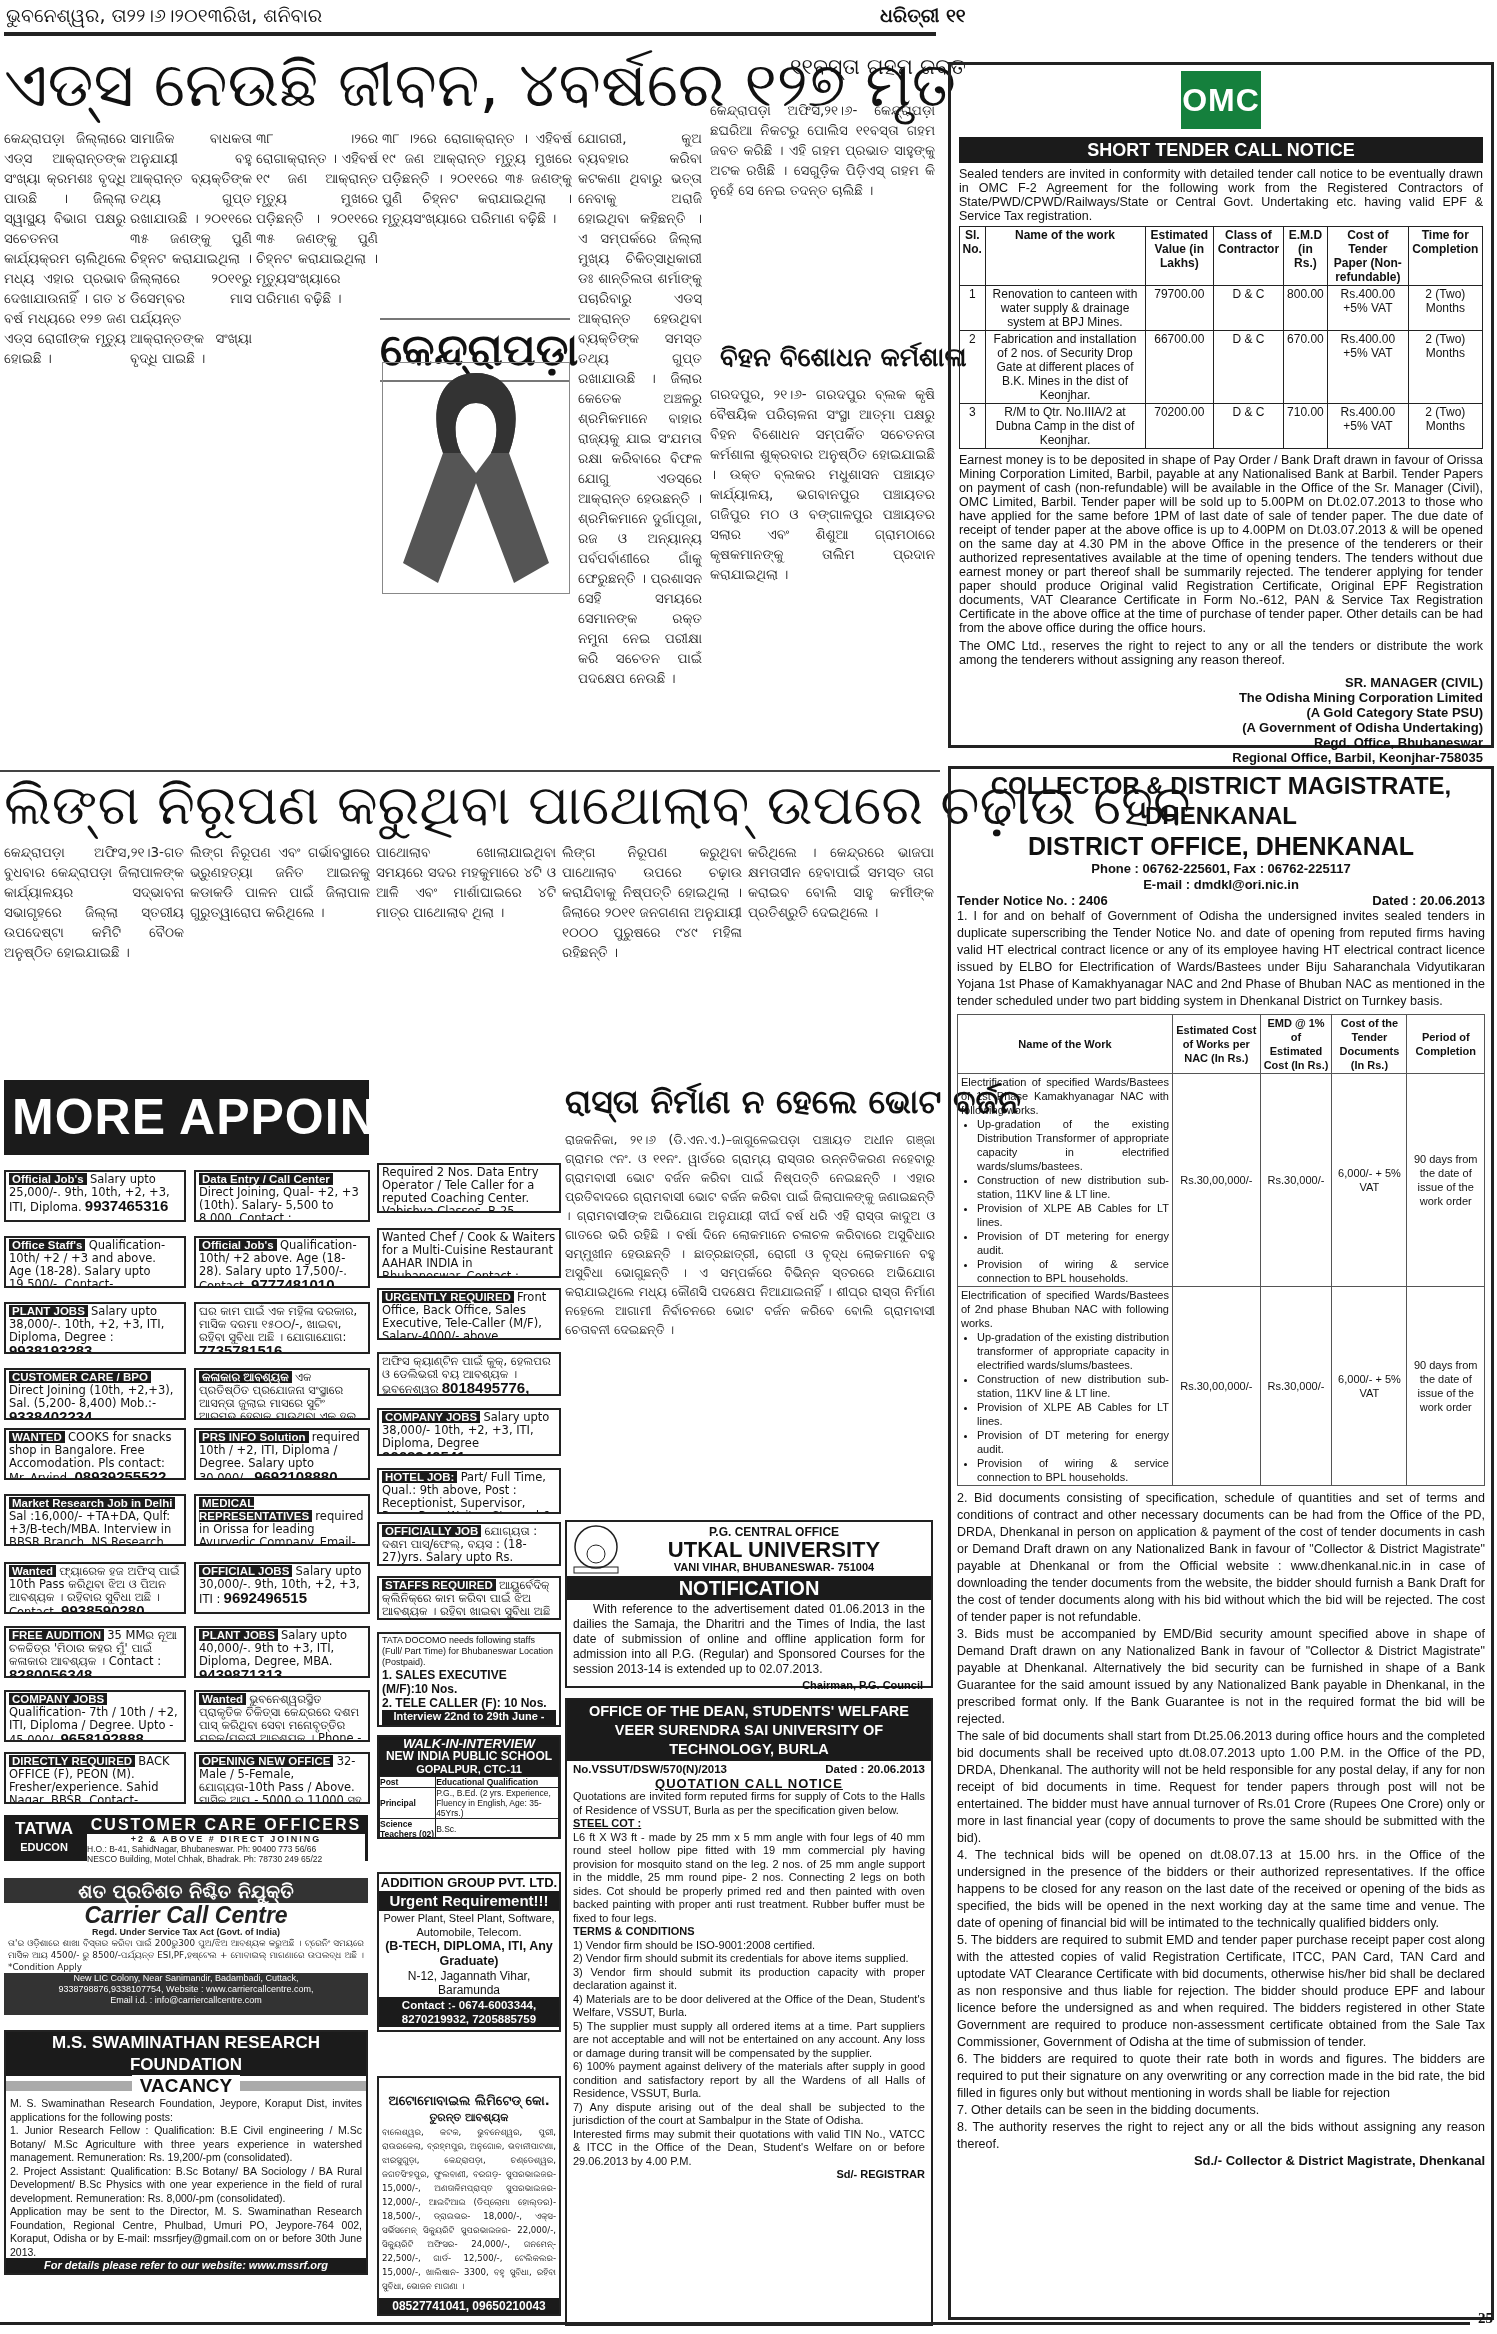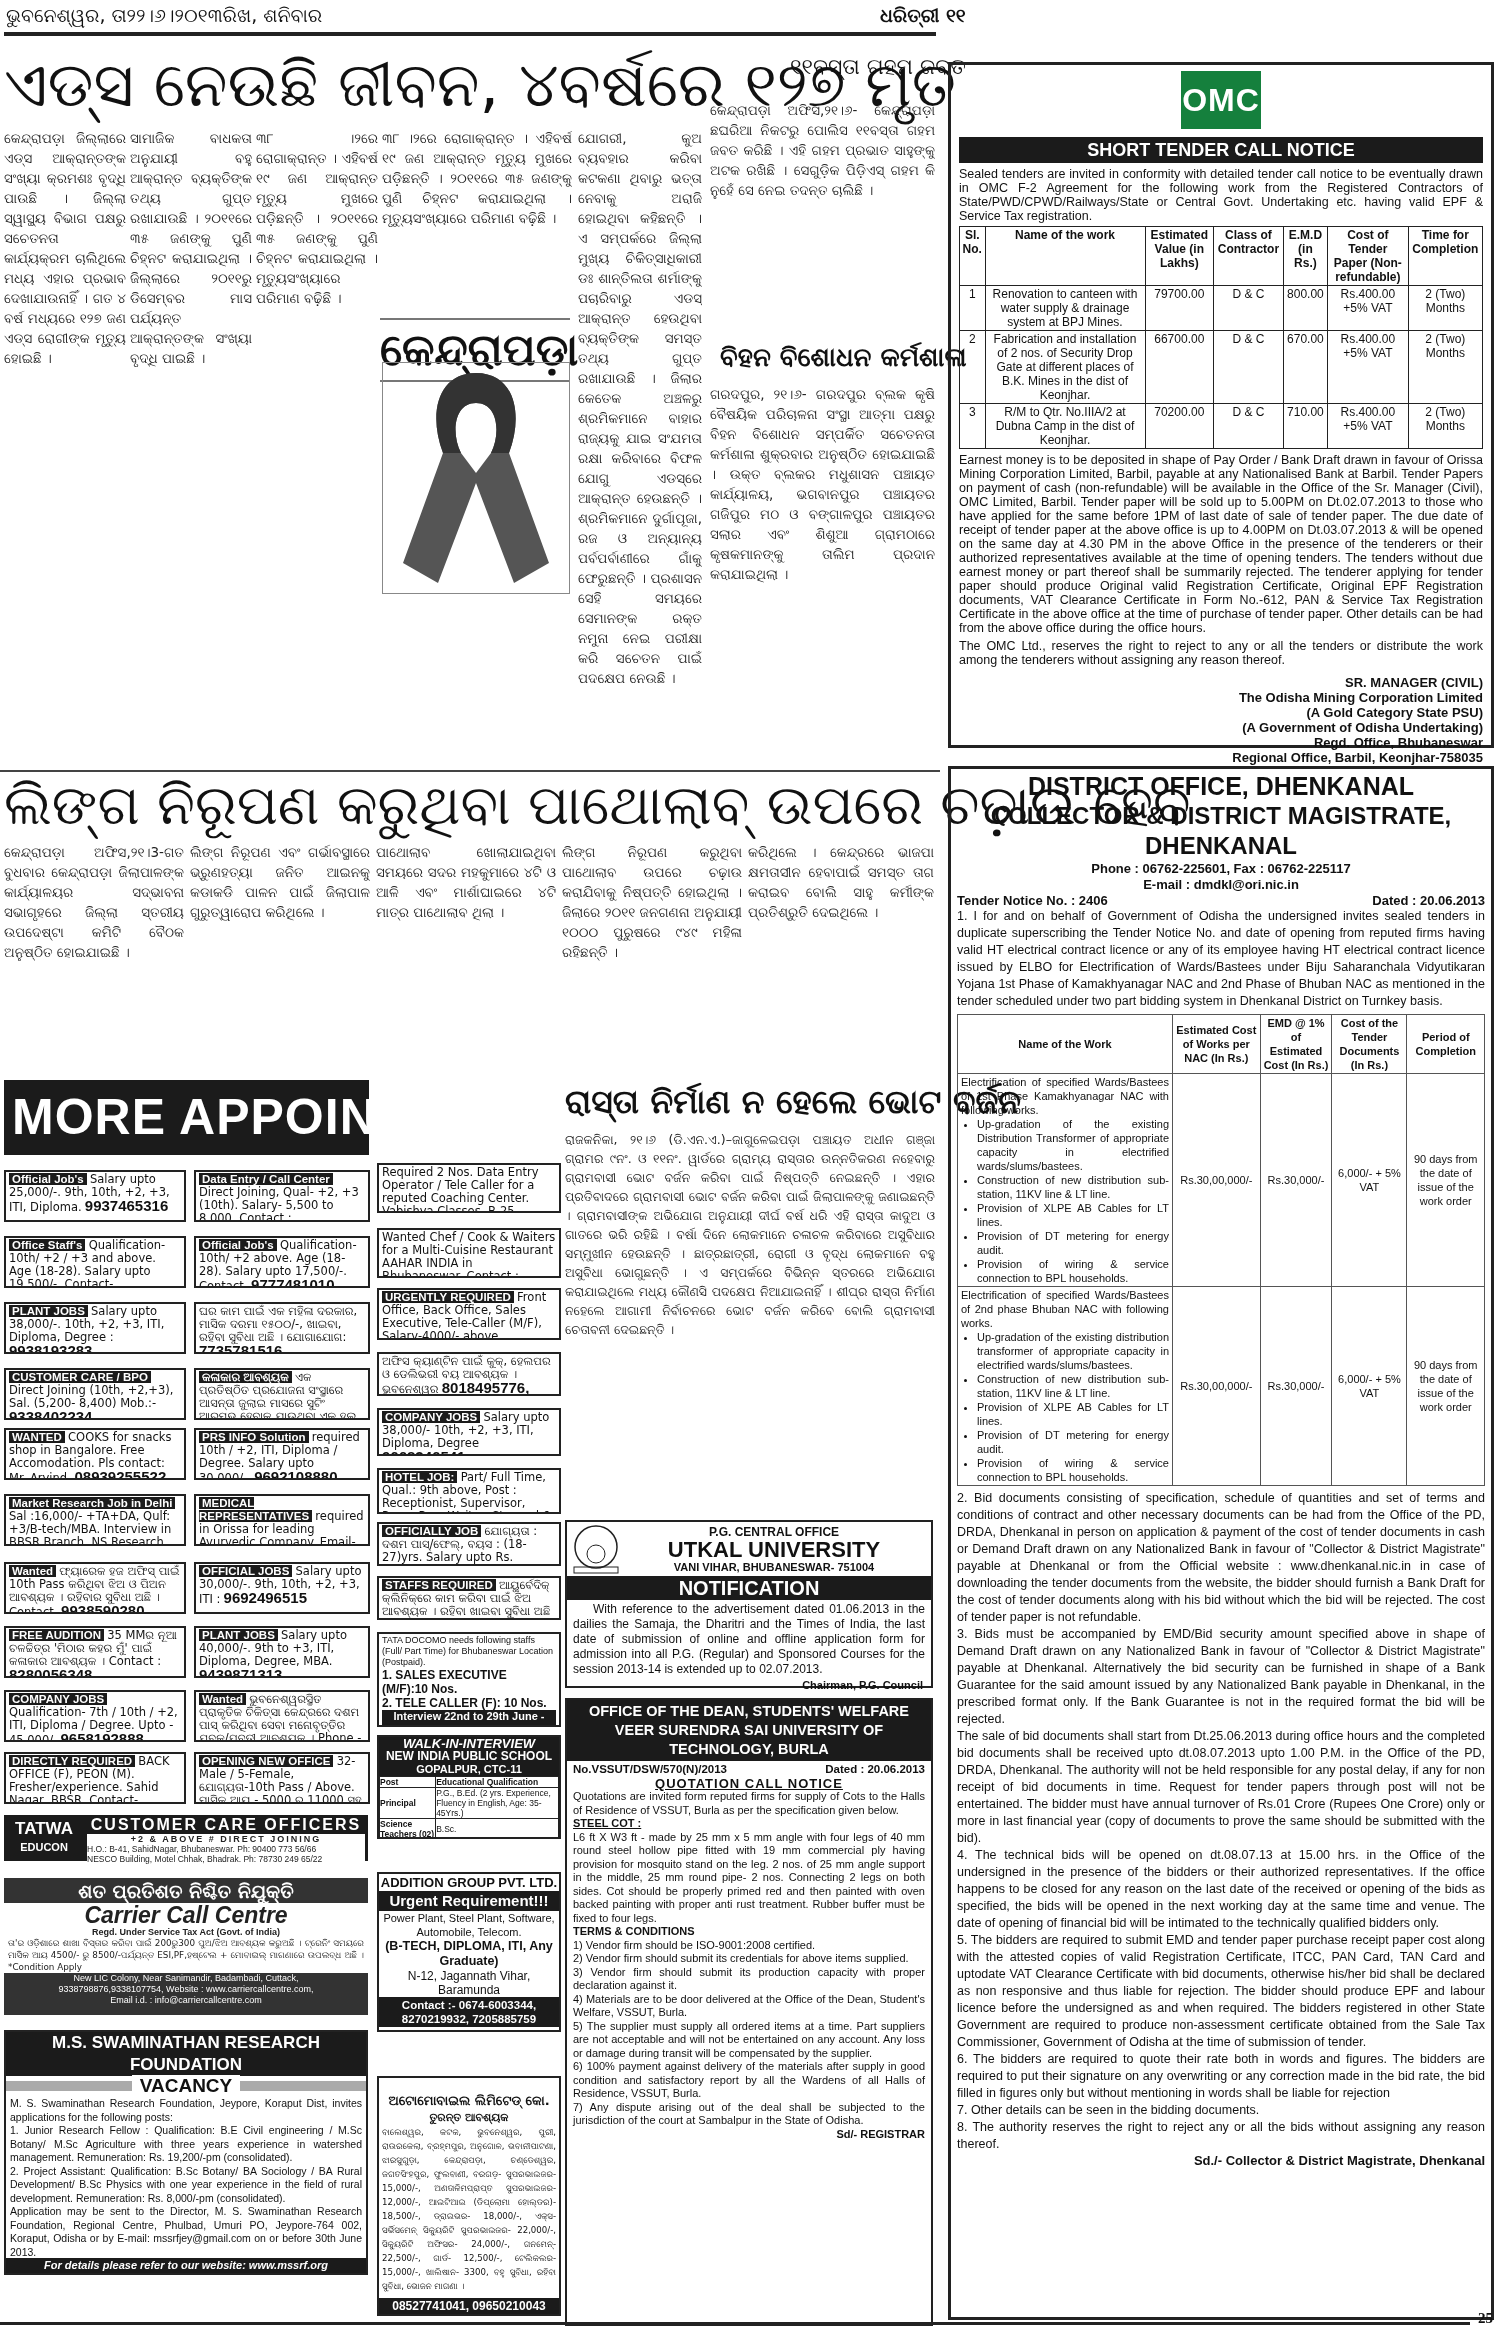--- a/index.html
+++ b/index.html
@@ -231,20 +231,21 @@
     <div style="font-weight:bold;text-decoration:underline">STEEL COT :</div>
     <div>L6 ft X W3 ft - made by 25 mm x 5 mm angle with four legs of 40 mm round steel hollow pipe fitted with 19 mm commercial ply having provision for mosquito stand on the leg. 2 nos. of 25 mm angle support in the middle, 25 mm round pipe- 2 nos. Connecting 2 legs on both sides. Cot should be properly primed red and then painted with oven backed painting with proper anti rust treatment. Rubber buffer must be fixed to four legs.</div>
     <div style="font-weight:bold">TERMS &amp; CONDITIONS</div>
     <div>1) Vendor firm should be ISO-9001:2008 certified.</div>
     <div>2) Vendor firm should submit its credentials for above items supplied.</div>
     <div>3) Vendor firm should submit its production capacity with proper declaration against it.</div>
     <div>4) Materials are to be door delivered at the Office of the Dean, Student's Welfare, VSSUT, Burla.</div>
     <div>5) The supplier must supply all ordered items at a time. Part suppliers are not acceptable and will not be entertained on any account. Any loss or damage during transit will be compensated by the supplier.</div>
     <div>6) 100% payment against delivery of the materials after supply in good condition and satisfactory report by all the Wardens of all Halls of Residence, VSSUT, Burla.</div>
     <div>7) Any dispute arising out of the deal shall be subjected to the jurisdiction of the court at Sambalpur in the State of Odisha.</div>
+    <div>Interested firms may submit their quotations with valid TIN No., VATCC &amp; ITCC in the Office of the Dean, Student's Welfare on or before 29.06.2013 by 4.00 P.M.</div>
     <div style="text-align:right;font-weight:bold">Sd/- REGISTRAR</div>
   </div>
 </div>
 
 <div class="abs omc-box">
   <div class="omc-logo">OMC</div>
   <div class="omc-title">SHORT TENDER CALL NOTICE</div>
   <div class="omc-p">Sealed tenders are invited in conformity with detailed tender call notice to be eventually drawn in OMC F-2 Agreement for the following work from the Registered Contractors of State/PWD/CPWD/Railways/State or Central Govt. Undertaking etc. having valid EPF &amp; Service Tax registration.</div>
   <table class="omc-tbl" style="margin-top:3px">
     <thead>
@@ -294,22 +295,22 @@
       <div>SR. MANAGER (CIVIL)</div>
       <div>The Odisha Mining Corporation Limited</div>
       <div>(A Gold Category State PSU)</div>
       <div>(A Government of Odisha Undertaking)</div>
       <div>Regd. Office, Bhubaneswar</div>
       <div>Regional Office, Barbil, Keonjhar-758035</div>
     </div>
 </div>
 
 <div class="abs dk-box">
+  <div class="dk-t1" style="font-size:24px">COLLECTOR &amp; DISTRICT MAGISTRATE, DHENKANAL</div>
   <div class="dk-t1">DISTRICT OFFICE, DHENKANAL</div>
-  <div class="dk-t1" style="font-size:24px">COLLECTOR &amp; DISTRICT MAGISTRATE, DHENKANAL</div>
   <div class="dk-t2">Phone : 06762-225601, Fax : 06762-225117</div>
   <div class="dk-t2">E-mail : dmdkl@ori.nic.in</div>
   <div style="display:flex;justify-content:space-between;font-weight:bold;font-size:13px">
       <span>Tender Notice No. : 2406</span>
       <span>Dated : 20.06.2013</span>
     </div>
   <div class="dk-p">1. I for and on behalf of Government of Odisha the undersigned invites sealed tenders in duplicate superscribing the Tender Notice No. and date of opening from reputed firms having valid HT electrical contract licence or any of its employee having HT electrical contract licence issued by ELBO for Electrification of Wards/Bastees under Biju Saharanchala Vidyutikaran Yojana 1st Phase of Kamakhyanagar NAC and 2nd Phase of Bhuban NAC as mentioned in the tender scheduled under two part bidding system in Dhenkanal District on Turnkey basis.</div>
   <table class="dk-tbl" style="margin:4px 0">
     <thead>
         <tr id="dk-head">

